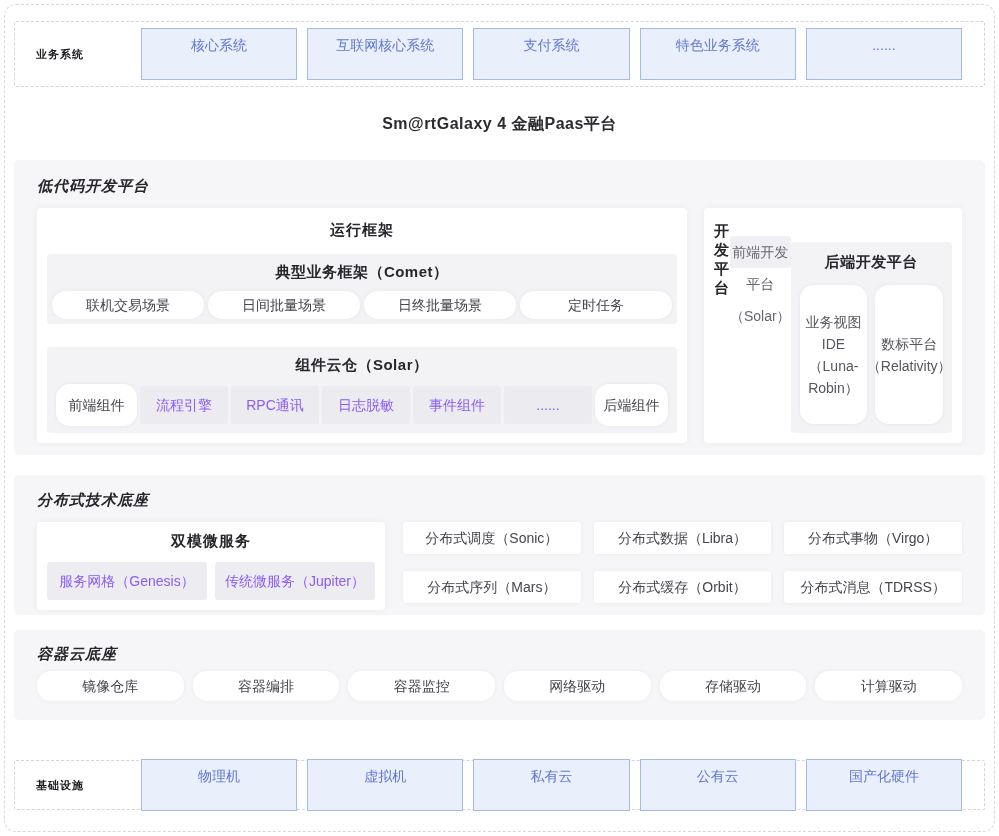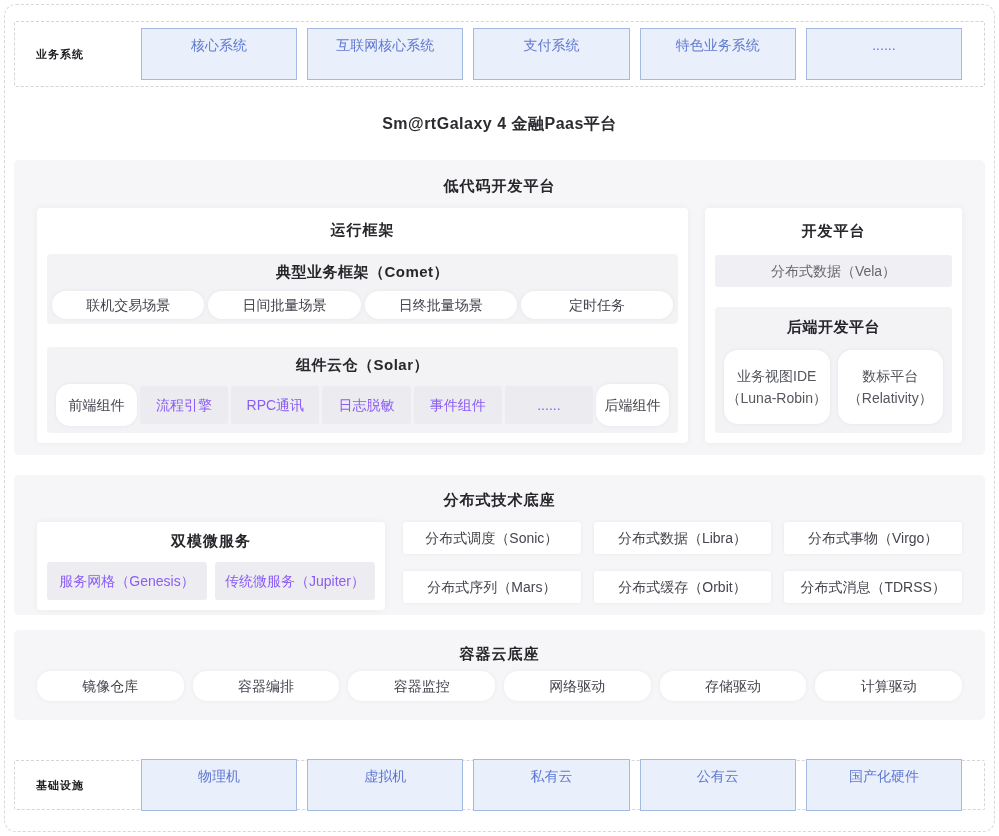--- a/index.html
+++ b/index.html
@@ -21,21 +21,21 @@
   .row-label { font-weight: bold; font-size: 11px; color: #1e1e23; width: 105px; flex: 0 0 105px; letter-spacing: 1px; }
   .blue-items { flex: 1; display: flex; gap: 10px; }
   .blue-box {
     flex: 1; height: 52px; line-height: 32px; text-align: center;
     background: #e9effb; border: 1px solid #a4bae2; color: #5f78d1;
     font-size: 14px; overflow: hidden; white-space: nowrap;
   }
   .main-title { margin-top: 27px; text-align: center; font-size: 16px; font-weight: bold; color: #2b2b30; letter-spacing: 0.5px; }
   
   .panel { background: #f6f6f8; border-radius: 5px; }
-  .panel-title { text-align: center; font-weight: bold; font-size: 15px; color: #26262b; letter-spacing: 1px; }
+  .panel-title { font-weight: bold; font-size: 15px; color: #26262b; letter-spacing: 1px; font-style: italic; }
   .card { background: #fff; border-radius: 4px; box-shadow: 0 0 8px rgba(30,30,60,0.05); }
   .card-title { text-align: center; font-weight: bold; font-size: 15px; color: #26262b; letter-spacing: 1px; }
   .sub { background: #f3f3f6; border-radius: 4px; }
   .sub-title { text-align: center; font-weight: bold; font-size: 15px; color: #26262b; letter-spacing: 0.5px; }
   .w-item {
     background: #fff; border-radius: 14px; text-align: center;
     color: #45464e; font-size: 14px; box-shadow: 0 0 4px rgba(30,30,60,0.06);
     white-space: nowrap; overflow: hidden;
   }
   .g-item {
@@ -48,21 +48,21 @@
   .runtime-card { flex: 1; padding: 13px 10px 10px; display: flex; flex-direction: column; }
   .comet { margin-top: 14px; padding: 9px 5px 5px; }
   .comet-items { display: flex; gap: 4px; margin-top: 9px; }
   .comet-items .w-item { flex: 1; height: 28px; line-height: 28px; }
   .solar { margin-top: 23px; padding: 9px 9px 7px; }
   .solar-items { display: flex; gap: 3px; margin-top: 9px; align-items: center; }
   .solar-items .w-item { height: 42px; line-height: 42px; }
   .solar-front { flex: 0 0 81px; }
   .solar-back { flex: 0 0 73px; }
   .solar-items .g-item { flex: 1; height: 38px; line-height: 38px; }
-  .dev-card { flex: 0 0 257px; padding: 14px 10px 10px; display: flex; flex-direction: column; }
+  .dev-card { flex: 0 0 257px; padding: 14px 10px 10px; display: flex; flex-direction: row; }
   .frontend-box { margin-top: 14px; height: 32px; line-height: 32px; background: #f0f0f4; border-radius: 3px; text-align: center; color: #67676f; font-size: 14px; }
   .backend { margin-top: 20px; flex: 1; padding: 11px 9px 9px; display: flex; flex-direction: column; }
   .backend-items { display: flex; gap: 8px; margin-top: 13px; flex: 1; }
   .backend-items .w-item {
     flex: 1; white-space: pre-line; line-height: 22px;
     display: flex; align-items: center; justify-content: center; height: auto;
     color: #55565e;
   }
   
   .distributed { margin-top: 20px; height: 140px; padding: 16px 23px 12px; }
@@ -121,21 +121,21 @@
             <div class="g-item">日志脱敏</div>
             <div class="g-item">事件组件</div>
             <div class="g-item">......</div>
             <div class="w-item solar-back">后端组件</div>
           </div>
         </div>
       </div>
 
       <div class="card dev-card">
         <div class="card-title">开发平台</div>
-        <div class="frontend-box">分布式数据（Vela）</div>
+        <div class="frontend-box">前端开发平台（Solar）</div>
         <div class="sub backend">
           <div class="sub-title">后端开发平台</div>
           <div class="backend-items">
             <div class="w-item">业务视图IDE
 （Luna-Robin）</div>
             <div class="w-item">数标平台
 （Relativity）</div>
           </div>
         </div>
       </div>

